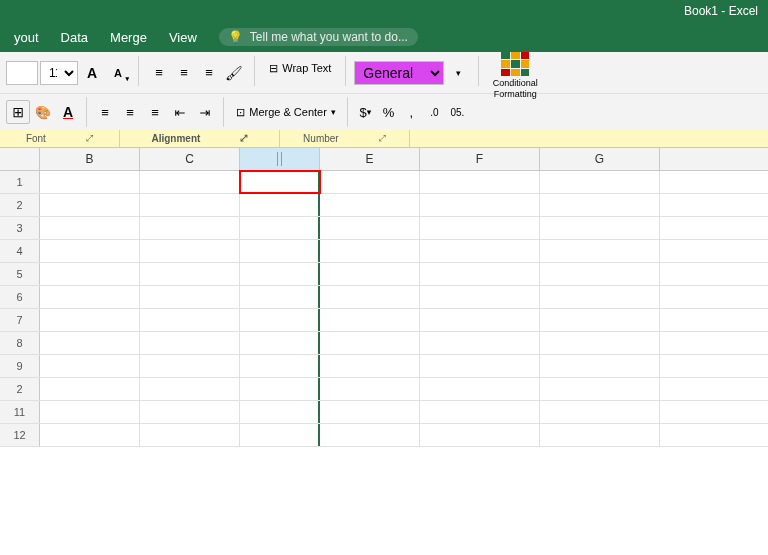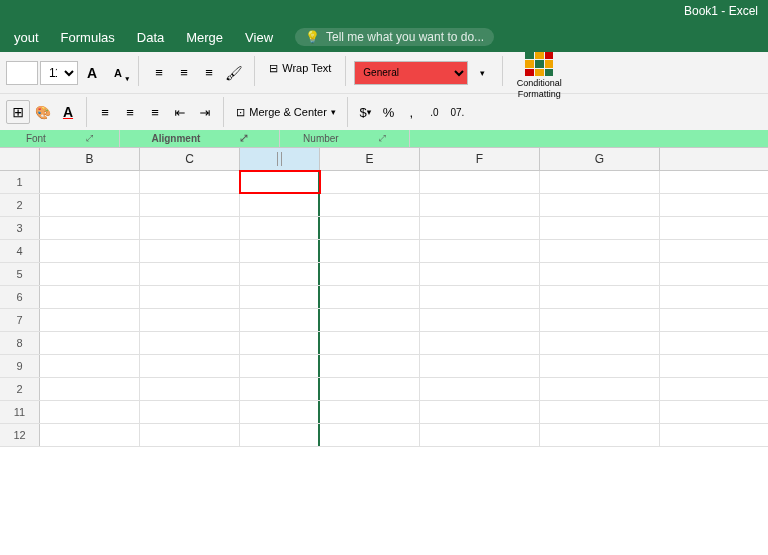--- a/index.html
+++ b/index.html
@@ -72,21 +72,21 @@
       height: 30px;
       background: #d0d0d0;
       margin: 0 4px;
     }
 
     
     .groups-footer {
       display: flex;
       align-items: center;
       height: 18px;
-      background: #86efac;
+      background: #fef9c3;
       border-bottom: 1px solid #c8c8c8;
       font-size: 10px;
       color: #555;
     }
     .gf-item {
       display: flex;
       align-items: center;
       justify-content: center;
       padding: 0 10px;
       border-right: 1px solid #d0d0d0;
@@ -195,25 +195,25 @@
       gap: 4px;
       padding: 2px 6px;
       border-radius: 2px;
       cursor: pointer;
       font-size: 11px;
       height: 24px;
     }
 
     .number-format-select {
       border: 1px solid #c0c0c0;
-      background: #ef4444;
+      background: #d946ef;
       padding: 2px 4px;
-      font-size: 10px;
+      font-size: 14px;
       height: 24px;
-      width: 114px;
+      width: 90px;
     }
 
     .dollar-btn {
       display: inline-flex; align-items: center; justify-content: center;
       width: 22px; height: 22px; cursor: pointer; border-radius: 2px; font-size: 13px;
     }
 
     .underline-A {
       text-decoration: underline;
       text-decoration-color: red;
@@ -223,21 +223,20 @@
   </style>
 </head>
 <body>
 
 <div class="title-bar">
   <span>Book1 - Excel</span>
 </div>
 
 <div class="menu-bar">
   <span class="menu-item">yout</span>
-  <span class="menu-item">Formulas</span>
   <span class="menu-item">Data</span>
   <span class="menu-item">Merge</span>
   <span class="menu-item">View</span>
   <div class="search-box">
     <span>💡</span>
     <span>Tell me what you want to do...</span>
   </div>
 </div>
 
 <div style="display:flex; align-items:stretch; background:#f3f3f3; border-bottom:1px solid #e0e0e0; height:42px; padding:4px 6px; gap:4px;">
@@ -323,21 +322,21 @@
     <span style="font-size:9px;">▾</span>
   </div>
 
   <div class="tb-sep"></div>
 
   <div style="display:flex; align-items:center; gap:1px;">
     <div class="dollar-btn">$<span style="font-size:9px;">▾</span></div>
     <div class="dollar-btn">%</div>
     <div class="dollar-btn">,</div>
     <div class="dollar-btn" style="font-size:10px;">.0</div>
-    <div class="dollar-btn" style="font-size:10px;">07.</div>
+    <div class="dollar-btn" style="font-size:10px;">05.</div>
   </div>
 </div>
 
 <div class="groups-footer">
   <div class="gf-item" style="min-width:120px;">
     <span>Font</span>
     <span style="font-size:9px; cursor:pointer;">⤢</span>
   </div>
   <div class="gf-item" style="min-width:160px;font-weight:bold;">
     <span>Alignment</span>

